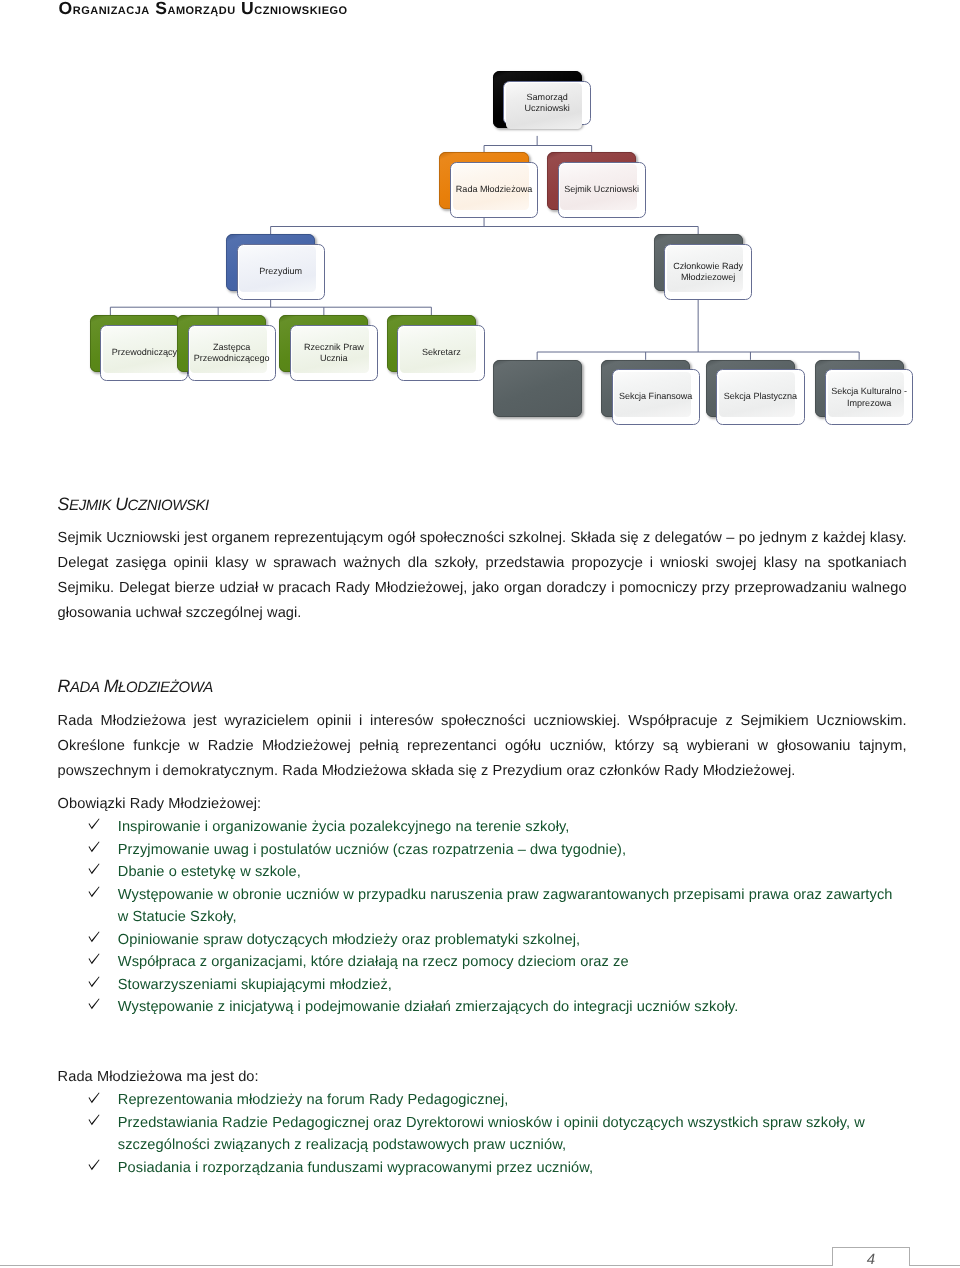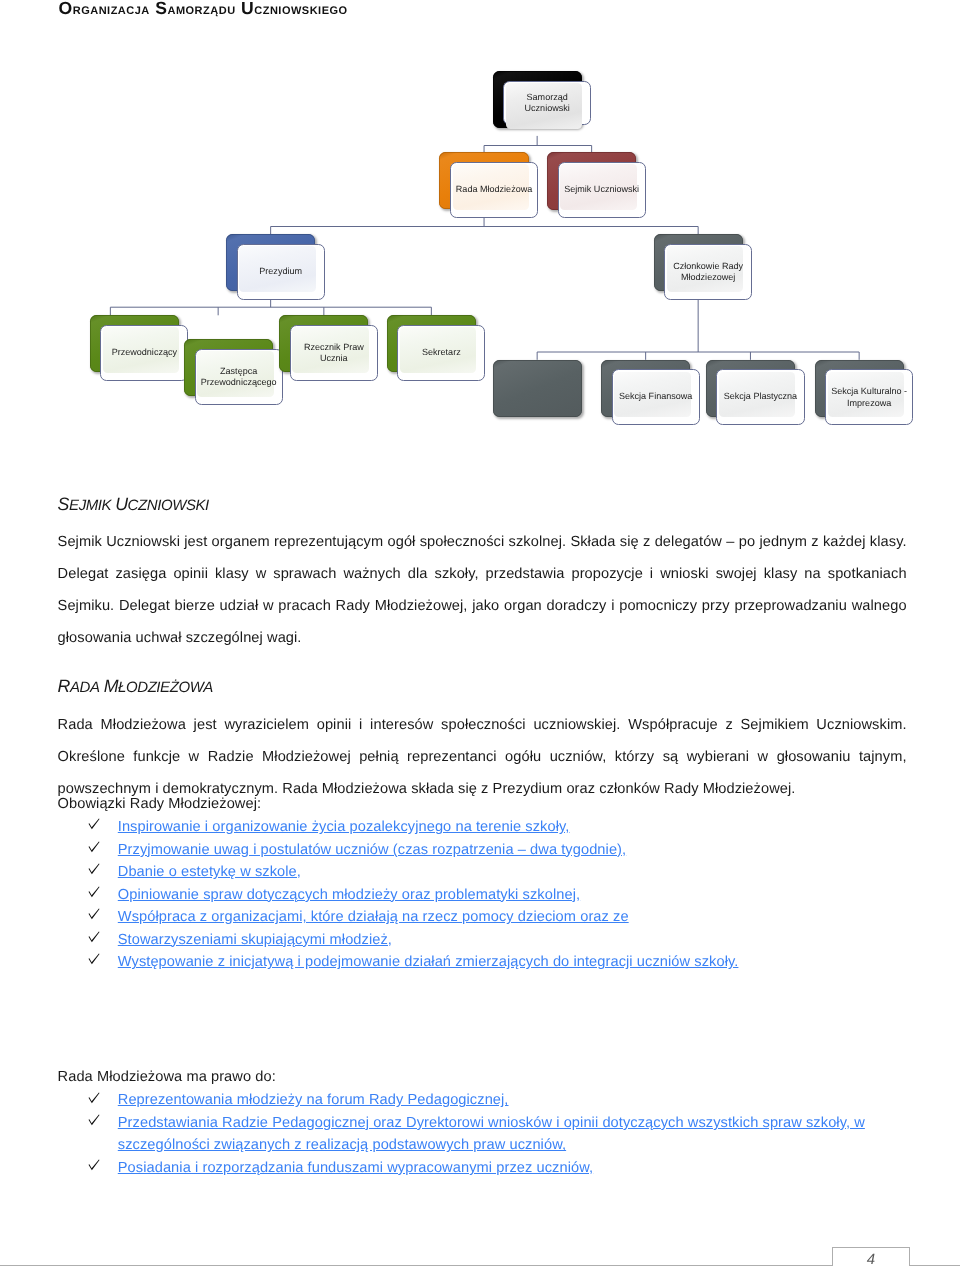--- a/index.html
+++ b/index.html
@@ -18,24 +18,24 @@
   .shadow{position:absolute;border-radius:6.5px;}
   .front{position:absolute;border-radius:6.5px;border:1px solid transparent;background:#ffffff;box-sizing:border-box;}
   .inner{position:absolute;border-radius:4.5px;}
   .label{position:absolute;left:0;right:0;top:50%;transform:translateY(-50%);text-align:center;
          font-size:9.05px;line-height:11.3px;letter-spacing:0.0px;color:#1d1d1d;font-family:"Liberation Sans",sans-serif;}
 
   
   .sec-head{position:absolute;left:57.6px;font-weight:normal;font-style:italic;color:#1a1a1a;white-space:nowrap;letter-spacing:-0.42px;}
   .sec-head .cap{font-size:17.8px;}
   .sec-head .sm{font-size:15px;}
-  .para{position:absolute;margin:0;left:57.6px;width:849px;font-size:14.6px;line-height:32px;letter-spacing:0.085px;text-align:justify;color:#1a1a1a;}
+  .para{position:absolute;margin:0;left:57.6px;width:849px;font-size:14.6px;line-height:25px;letter-spacing:0.085px;text-align:justify;color:#1a1a1a;}
   .lbl{position:absolute;left:57.6px;font-size:14.6px;line-height:22.5px;letter-spacing:0.085px;color:#1a1a1a;}
   .list{position:absolute;left:57.6px;width:845px;margin:0;padding:0;list-style:none;}
-  .bul{position:relative;width:845px;font-size:14.6px;line-height:22.5px;letter-spacing:0.085px;color:#3b82f6;text-decoration:underline;}
+  .bul{position:relative;width:845px;font-size:14.6px;line-height:22.5px;letter-spacing:0.085px;color:#14532d;}
   .bul .tick{position:absolute;left:30.6px;top:2.2px;width:12px;height:12px;line-height:0;}
   .bul .txt{display:block;margin-left:60.2px;}
 
   
   .footer-line{position:absolute;left:0;top:1265px;width:960px;height:1px;background:#aeaeae;}
   .pagebox{position:absolute;left:832px;top:1246.5px;width:78px;height:19.5px;border:1px solid #aeaeae;border-bottom:none;box-sizing:border-box;background:#fff;}
   .pagenum{position:absolute;left:832px;top:1252px;width:78px;height:16px;text-align:center;font-size:15px;font-style:italic;color:#5a5a5a;line-height:16px;}
 </style>
 </head>
 <body>
@@ -83,21 +83,21 @@
           <div class="label"><span>Członkowie Rady</span><br><span>Młodziezowej</span></div>
         </div>
       </div>
       <div class="node" style="left: 65.7px; top: 315.3px; width: 98.8px; height: 65.6px; margin-left: 24px;">
         <div class="shadow" style="left: 0px; top: 0px; width: 89.3px; height: 57.2px; background: linear-gradient(158deg, rgb(77, 117, 21) 0%, rgb(102, 144, 40) 9%, rgb(90, 136, 24) 50%, rgb(85, 128, 23) 100%); box-shadow: rgba(0, 0, 0, 0.32) 1.2px 1.8px 2.4px, rgb(68, 103, 18) 0px 0px 0px 0.7px inset;"></div>
         <div class="front" style="left: 10.5px; top: 9.4px; width: 88.3px; height: 56.2px; border-color: rgb(101, 109, 146);">
           <div class="inner" style="left: 1.7px; top: 1.6px; width: 76.5px; height: 45.4px; background: linear-gradient(168deg, rgb(251, 252, 249) 0%, rgb(243, 247, 239) 30%, rgb(236, 241, 228) 72%, rgb(246, 248, 242) 100%);"></div>
           <div class="label"><span>Przewodniczący</span></div>
         </div>
       </div>
-      <div class="node" style="left: 184px; top: 315.3px; width: 98.8px; height: 65.6px; margin-top: 24px;">
+      <div class="node" style="left: 177px; top: 315.3px; width: 98.8px; height: 65.6px;">
         <div class="shadow" style="left: 0px; top: 0px; width: 89.3px; height: 57.2px; background: linear-gradient(158deg, rgb(77, 117, 21) 0%, rgb(102, 144, 40) 9%, rgb(90, 136, 24) 50%, rgb(85, 128, 23) 100%); box-shadow: rgba(0, 0, 0, 0.32) 1.2px 1.8px 2.4px, rgb(68, 103, 18) 0px 0px 0px 0.7px inset;"></div>
         <div class="front" style="left: 10.5px; top: 9.4px; width: 88.3px; height: 56.2px; border-color: rgb(101, 109, 146);">
           <div class="inner" style="left: 1.7px; top: 1.6px; width: 76.5px; height: 45.4px; background: linear-gradient(168deg, rgb(251, 252, 249) 0%, rgb(243, 247, 239) 30%, rgb(236, 241, 228) 72%, rgb(246, 248, 242) 100%);"></div>
           <div class="label"><span>Zastępca</span><br><span>Przewodniczącego</span></div>
         </div>
       </div>
       <div class="node" style="left: 279.2px; top: 315.3px; width: 98.8px; height: 65.6px;">
         <div class="shadow" style="left: 0px; top: 0px; width: 89.3px; height: 57.2px; background: linear-gradient(158deg, rgb(77, 117, 21) 0%, rgb(102, 144, 40) 9%, rgb(90, 136, 24) 50%, rgb(85, 128, 23) 100%); box-shadow: rgba(0, 0, 0, 0.32) 1.2px 1.8px 2.4px, rgb(68, 103, 18) 0px 0px 0px 0.7px inset;"></div>
         <div class="front" style="left: 10.5px; top: 9.4px; width: 88.3px; height: 56.2px; border-color: rgb(101, 109, 146);">
           <div class="inner" style="left: 1.7px; top: 1.6px; width: 76.5px; height: 45.4px; background: linear-gradient(168deg, rgb(251, 252, 249) 0%, rgb(243, 247, 239) 30%, rgb(236, 241, 228) 72%, rgb(246, 248, 242) 100%);"></div>
@@ -160,20 +160,26 @@
       <li class="bul">
         <span class="tick"><svg viewBox="0 0 11 11" width="12" height="12" aria-hidden="true">
             <path d="M0.45 5.35 L1.25 4.8 L3.35 8.45 L10.0 0.35 L10.55 0.85 L3.55 10.25 Z" fill="#121212"></path>
           </svg></span>
         <span class="txt">Dbanie o estetykę w szkole,</span>
       </li>
       <li class="bul">
         <span class="tick"><svg viewBox="0 0 11 11" width="12" height="12" aria-hidden="true">
             <path d="M0.45 5.35 L1.25 4.8 L3.35 8.45 L10.0 0.35 L10.55 0.85 L3.55 10.25 Z" fill="#121212"></path>
           </svg></span>
+        <span class="txt">Występowanie w obronie uczniów w przypadku naruszenia praw zagwarantowanych przepisami prawa oraz zawartych w Statucie Szkoły,</span>
+      </li>
+      <li class="bul">
+        <span class="tick"><svg viewBox="0 0 11 11" width="12" height="12" aria-hidden="true">
+            <path d="M0.45 5.35 L1.25 4.8 L3.35 8.45 L10.0 0.35 L10.55 0.85 L3.55 10.25 Z" fill="#121212"></path>
+          </svg></span>
         <span class="txt">Opiniowanie spraw dotyczących młodzieży oraz problematyki szkolnej,</span>
       </li>
       <li class="bul">
         <span class="tick"><svg viewBox="0 0 11 11" width="12" height="12" aria-hidden="true">
             <path d="M0.45 5.35 L1.25 4.8 L3.35 8.45 L10.0 0.35 L10.55 0.85 L3.55 10.25 Z" fill="#121212"></path>
           </svg></span>
         <span class="txt">Współpraca z organizacjami, które działają na rzecz pomocy dzieciom oraz ze</span>
       </li>
       <li class="bul">
         <span class="tick"><svg viewBox="0 0 11 11" width="12" height="12" aria-hidden="true">
@@ -182,21 +188,21 @@
         <span class="txt">Stowarzyszeniami skupiającymi młodzież,</span>
       </li>
       <li class="bul">
         <span class="tick"><svg viewBox="0 0 11 11" width="12" height="12" aria-hidden="true">
             <path d="M0.45 5.35 L1.25 4.8 L3.35 8.45 L10.0 0.35 L10.55 0.85 L3.55 10.25 Z" fill="#121212"></path>
           </svg></span>
         <span class="txt">Występowanie z inicjatywą i podejmowanie działań zmierzających do integracji uczniów szkoły.</span>
       </li>
     </ul>
 
-  <div class="lbl" style="top:1066.3px">Rada Młodzieżowa ma prawo do:</div>
+  <div class="lbl" style="top:1066.3px">Rada Młodzieżowa ma jest do:</div>
   <ul class="list" id="rights" style="top:1089.4px">
       <li class="bul">
         <span class="tick"><svg viewBox="0 0 11 11" width="12" height="12" aria-hidden="true">
             <path d="M0.45 5.35 L1.25 4.8 L3.35 8.45 L10.0 0.35 L10.55 0.85 L3.55 10.25 Z" fill="#121212"></path>
           </svg></span>
         <span class="txt">Reprezentowania młodzieży na forum Rady Pedagogicznej,</span>
       </li>
       <li class="bul">
         <span class="tick"><svg viewBox="0 0 11 11" width="12" height="12" aria-hidden="true">
             <path d="M0.45 5.35 L1.25 4.8 L3.35 8.45 L10.0 0.35 L10.55 0.85 L3.55 10.25 Z" fill="#121212"></path>

